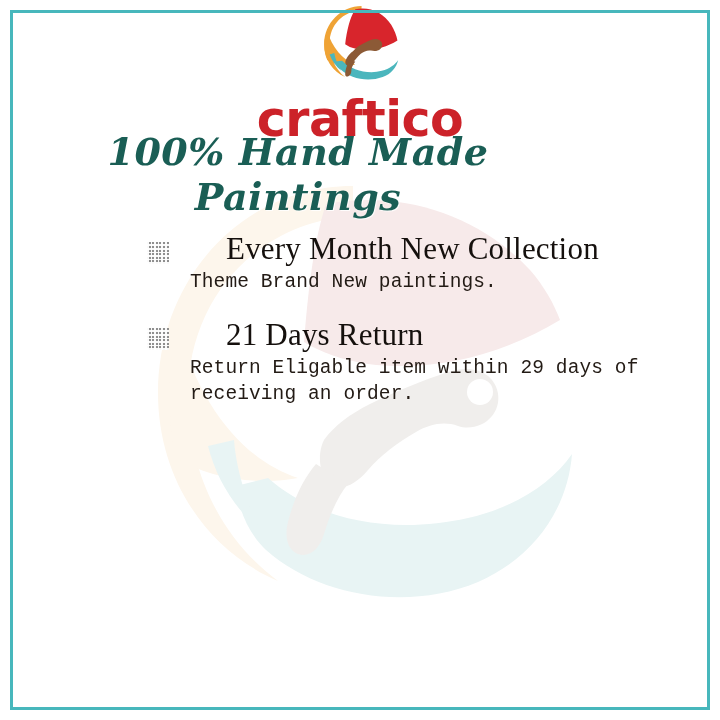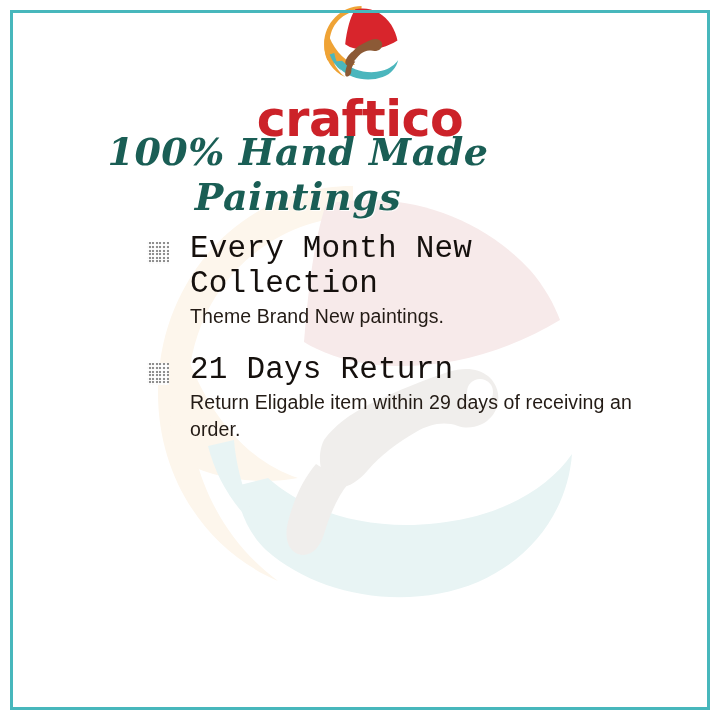--- a/index.html
+++ b/index.html
@@ -115,28 +115,29 @@
     background-image:
       repeating-linear-gradient(0deg,
         rgba(255,255,255,0.95) 0px, rgba(255,255,255,0.95) 1.6px,
         rgba(255,255,255,0) 1.6px, rgba(255,255,255,0) 3.6px),
       repeating-linear-gradient(90deg,
         rgba(255,255,255,0.95) 0px, rgba(255,255,255,0.95) 1.6px,
         rgba(255,255,255,0) 1.6px, rgba(255,255,255,0) 3.6px);
   }
 
   .feature-title {
-    font-family: Liberation Mono, monospace;
+    font-family: Liberation Serif, serif;
     font-size: 31px;
     line-height: 1.12;
     color: #15100d;
     letter-spacing: 0.2px;
+    margin-left: 36px;
   }
   .feature-sub {
-    font-family: Liberation Sans, sans-serif;
+    font-family: Liberation Mono, monospace;
     font-size: 19.5px;
     line-height: 1.35;
     color: #231b15;
     margin-top: 2px;
     letter-spacing: 0.1px;
   }
 </style>
 </head>
 <body>
 

